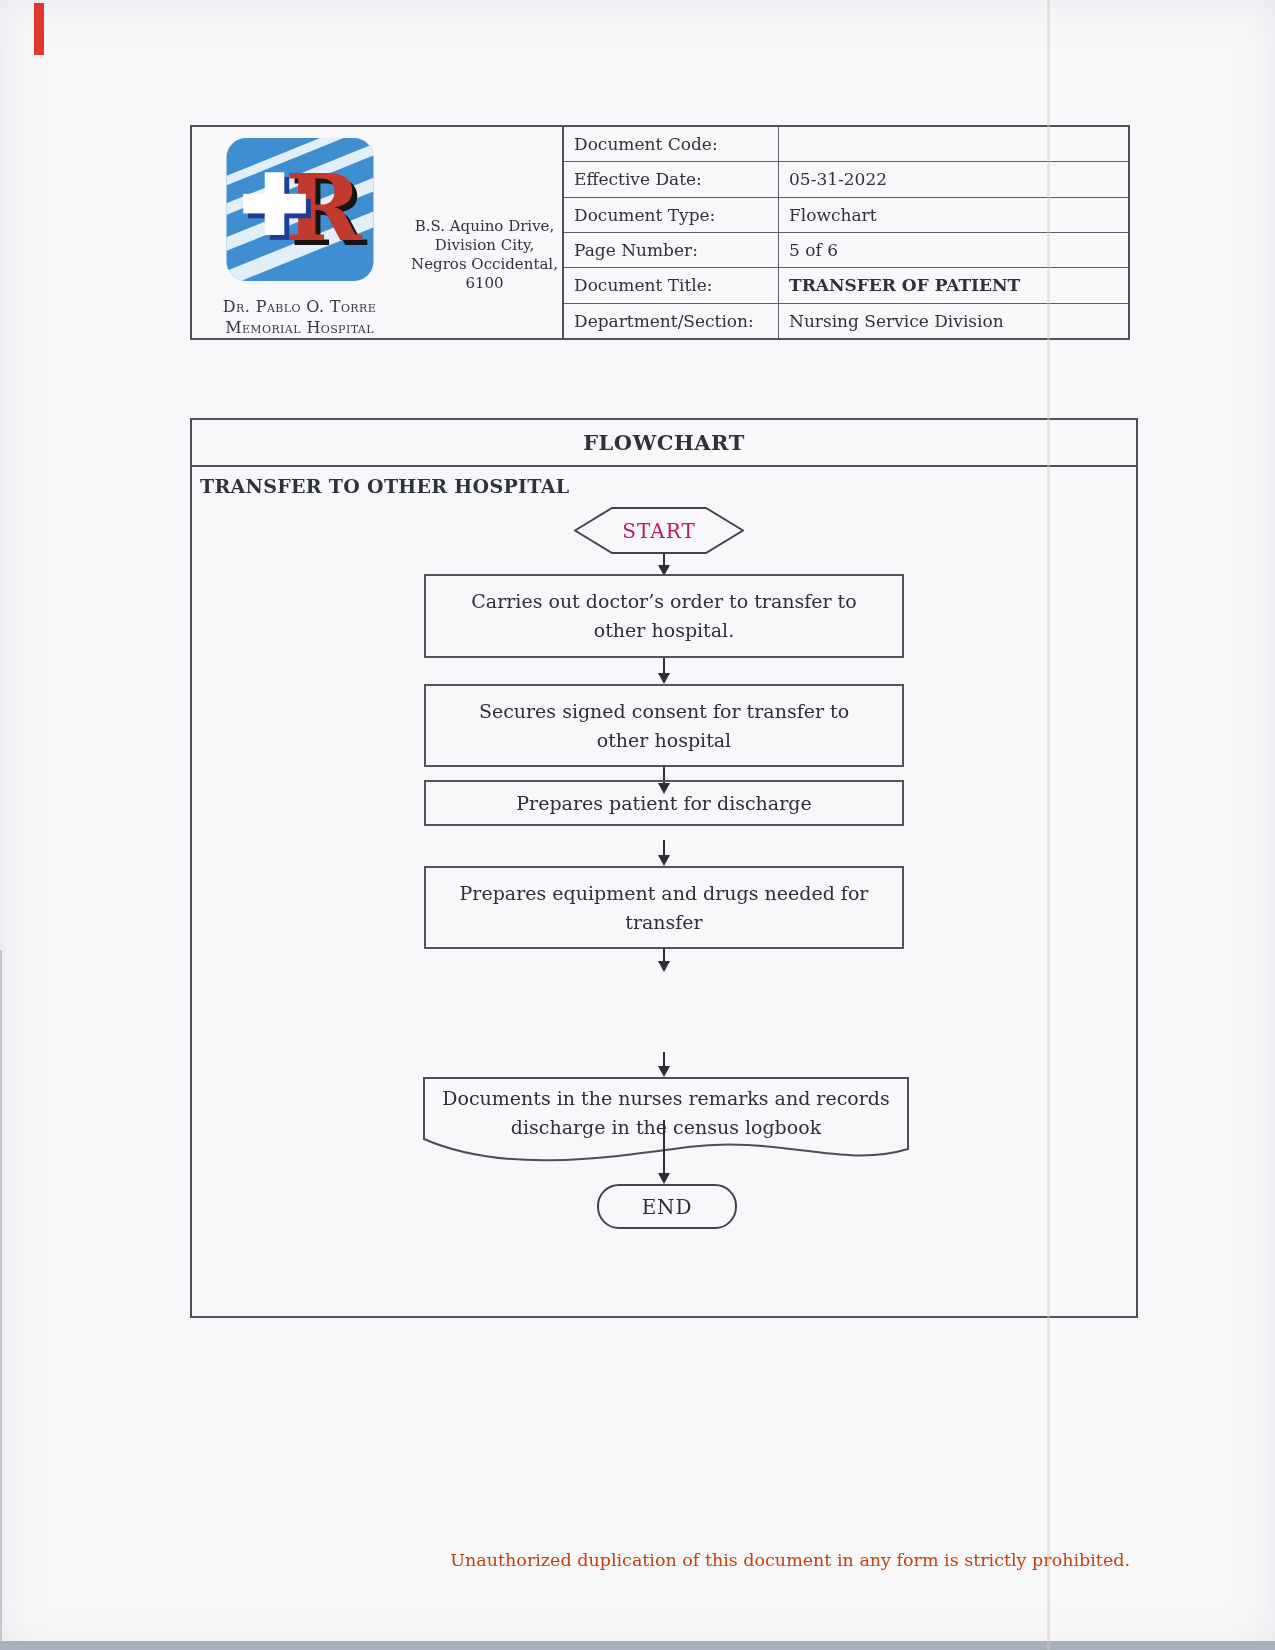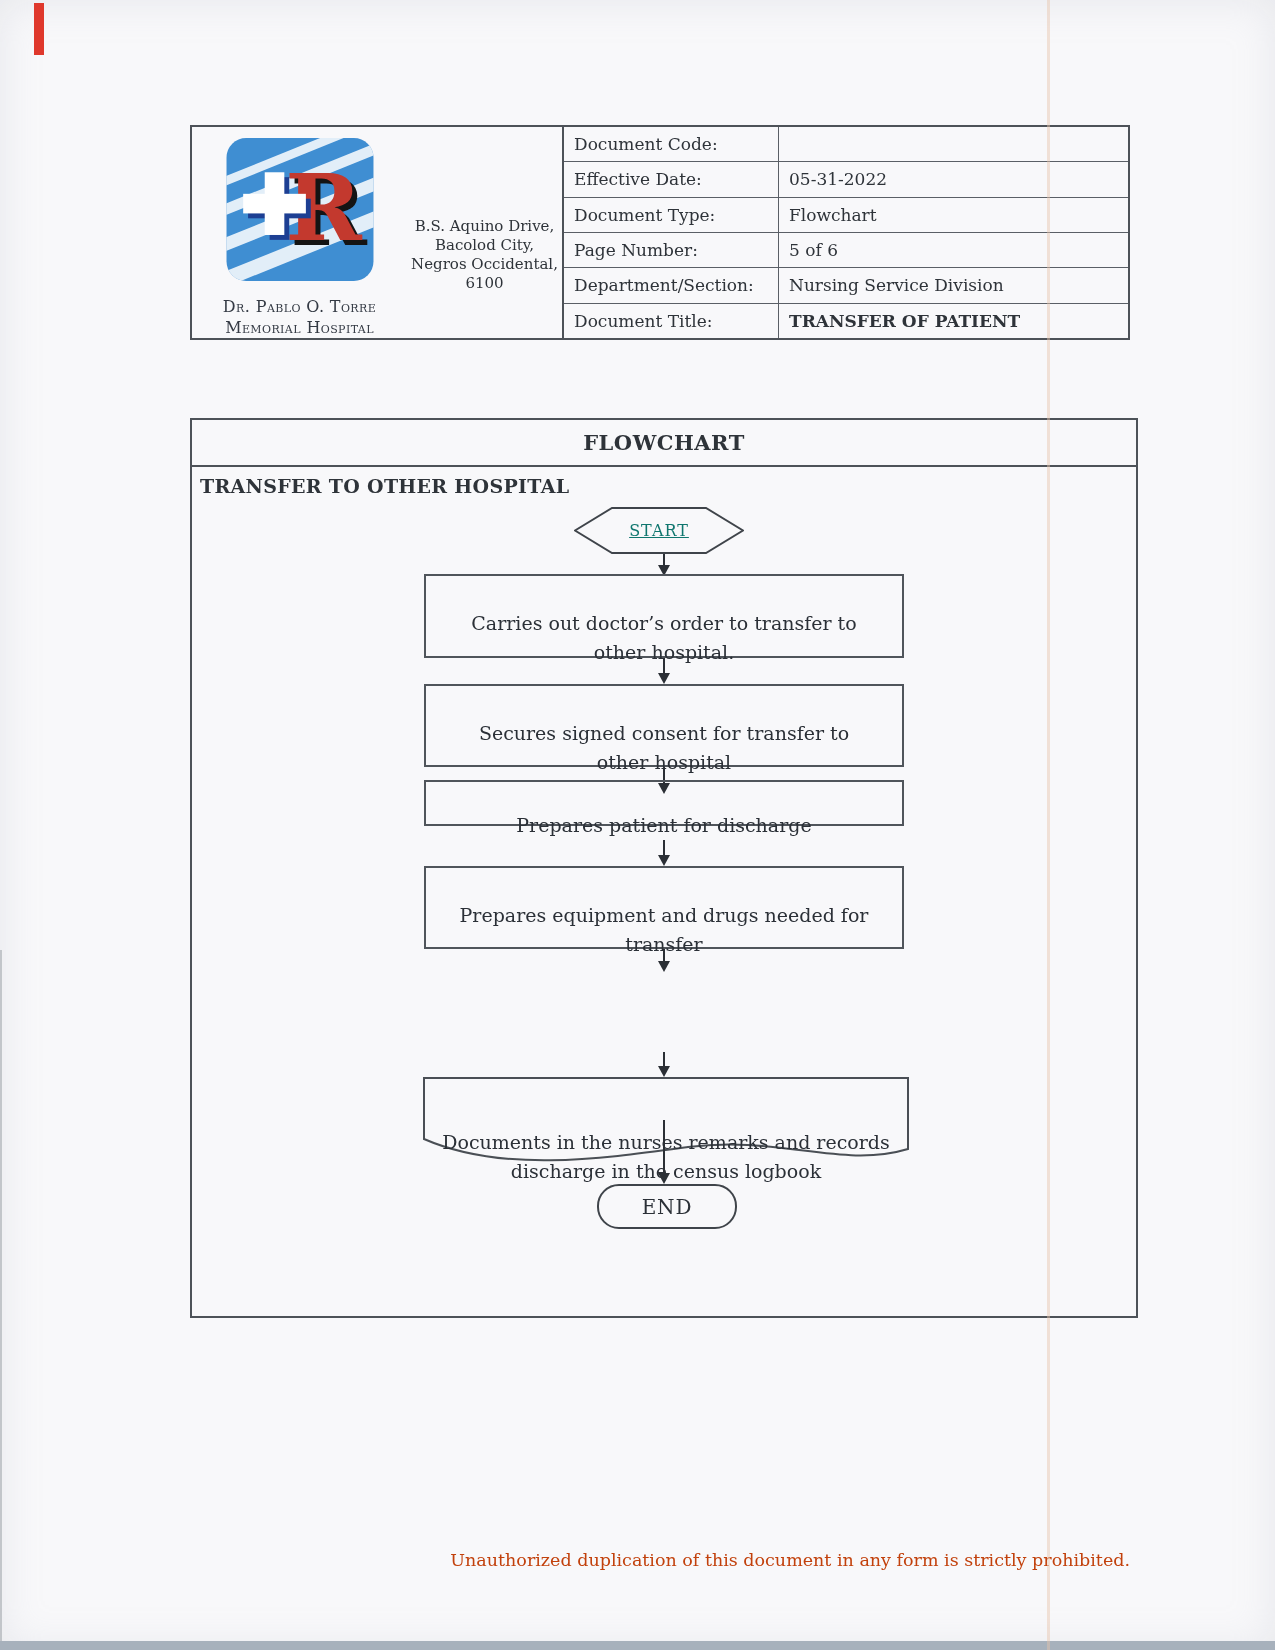--- a/index.html
+++ b/index.html
@@ -39,25 +39,25 @@
     position:absolute; left:190px; top:418px; width:948px; height:900px;
     border:2px solid #4d5258; color:#2e3339;
   }
   .chart-title-band {
     height:47px; border-bottom:2px solid #4d5258;
     display:flex; align-items:center; justify-content:center;
     font-size:21px; font-weight:bold; letter-spacing:0.5px;
   }
   .section-title { padding:8px 8px 0 8px; font-size:19px; font-weight:bold; letter-spacing:0.3px; }
 
-  .node-text { font-size:19px; line-height:29px; text-align:center; color:#2b3037;margin-top:44px; }
+  .node-text { font-size:19px; line-height:29px; text-align:center; color:#2b3037; }
 
   .start-node { position:absolute; left:382px; top:87px; width:170px; height:47px; }
   .start-node svg { position:absolute; inset:0; }
-  .start-node .label { position:absolute; inset:0; display:flex; align-items:center; justify-content:center; font-size:16px; letter-spacing:1px; color:#0f766e;text-decoration:underline; }
+  .start-node .label { position:absolute; inset:0; display:flex; align-items:center; justify-content:center; font-size:20px; letter-spacing:1px; color:#be185d; }
 
   .pbox {
     position:absolute; left:232px; width:480px;
     border:2px solid #50555b; display:flex; align-items:center; justify-content:center;
     padding:2px 28px; background:transparent;
   }
 
   .doc-node { position:absolute; left:230px; top:657px; width:488px; height:100px; }
   .doc-node svg { position:absolute; inset:0; width:100%; height:100%; }
   .doc-node .label { position:absolute; left:0; right:0; top:7px; padding:0 20px; }
@@ -113,21 +113,21 @@
             <rect x="18" y="58" width="64" height="20" fill="#ffffff"></rect>
           </g>
         </svg>
         <div class="hosp-name">
           <div>Dr. Pablo O. Torre</div>
           <div>Memorial Hospital</div>
         </div>
       </div>
       <div class="addr-col">
         <div>B.S. Aquino Drive,</div>
-        <div>Bacolod City,</div>
+        <div>Division City,</div>
         <div>Negros Occidental,</div>
         <div>6100</div>
       </div>
     </div>
     <div class="meta-table">
       <div class="meta-row">
         <div class="meta-label">Document Code:</div>
       </div>
       <div class="meta-row">
         <div class="meta-label">Effective Date:</div>
@@ -135,26 +135,26 @@
       </div>
       <div class="meta-row">
         <div class="meta-label">Document Type:</div>
         <div class="meta-value">Flowchart</div>
       </div>
       <div class="meta-row">
         <div class="meta-label">Page Number:</div>
         <div class="meta-value">5 of 6</div>
       </div>
       <div class="meta-row">
+        <div class="meta-label">Document Title:</div>
+        <div class="meta-value bold">TRANSFER OF PATIENT</div>
+      </div>
+      <div class="meta-row">
         <div class="meta-label">Department/Section:</div>
         <div class="meta-value">Nursing Service Division</div>
-      </div>
-      <div class="meta-row">
-        <div class="meta-label">Document Title:</div>
-        <div class="meta-value bold">TRANSFER OF PATIENT</div>
       </div>
     </div>
   </div>
 
   <div class="chart-frame">
     <div class="chart-title-band">FLOWCHART</div>
     <div class="section-title">TRANSFER TO OTHER HOSPITAL</div>
 
     <div class="start-node">
       <svg viewBox="0 0 170 47" preserveAspectRatio="none">

